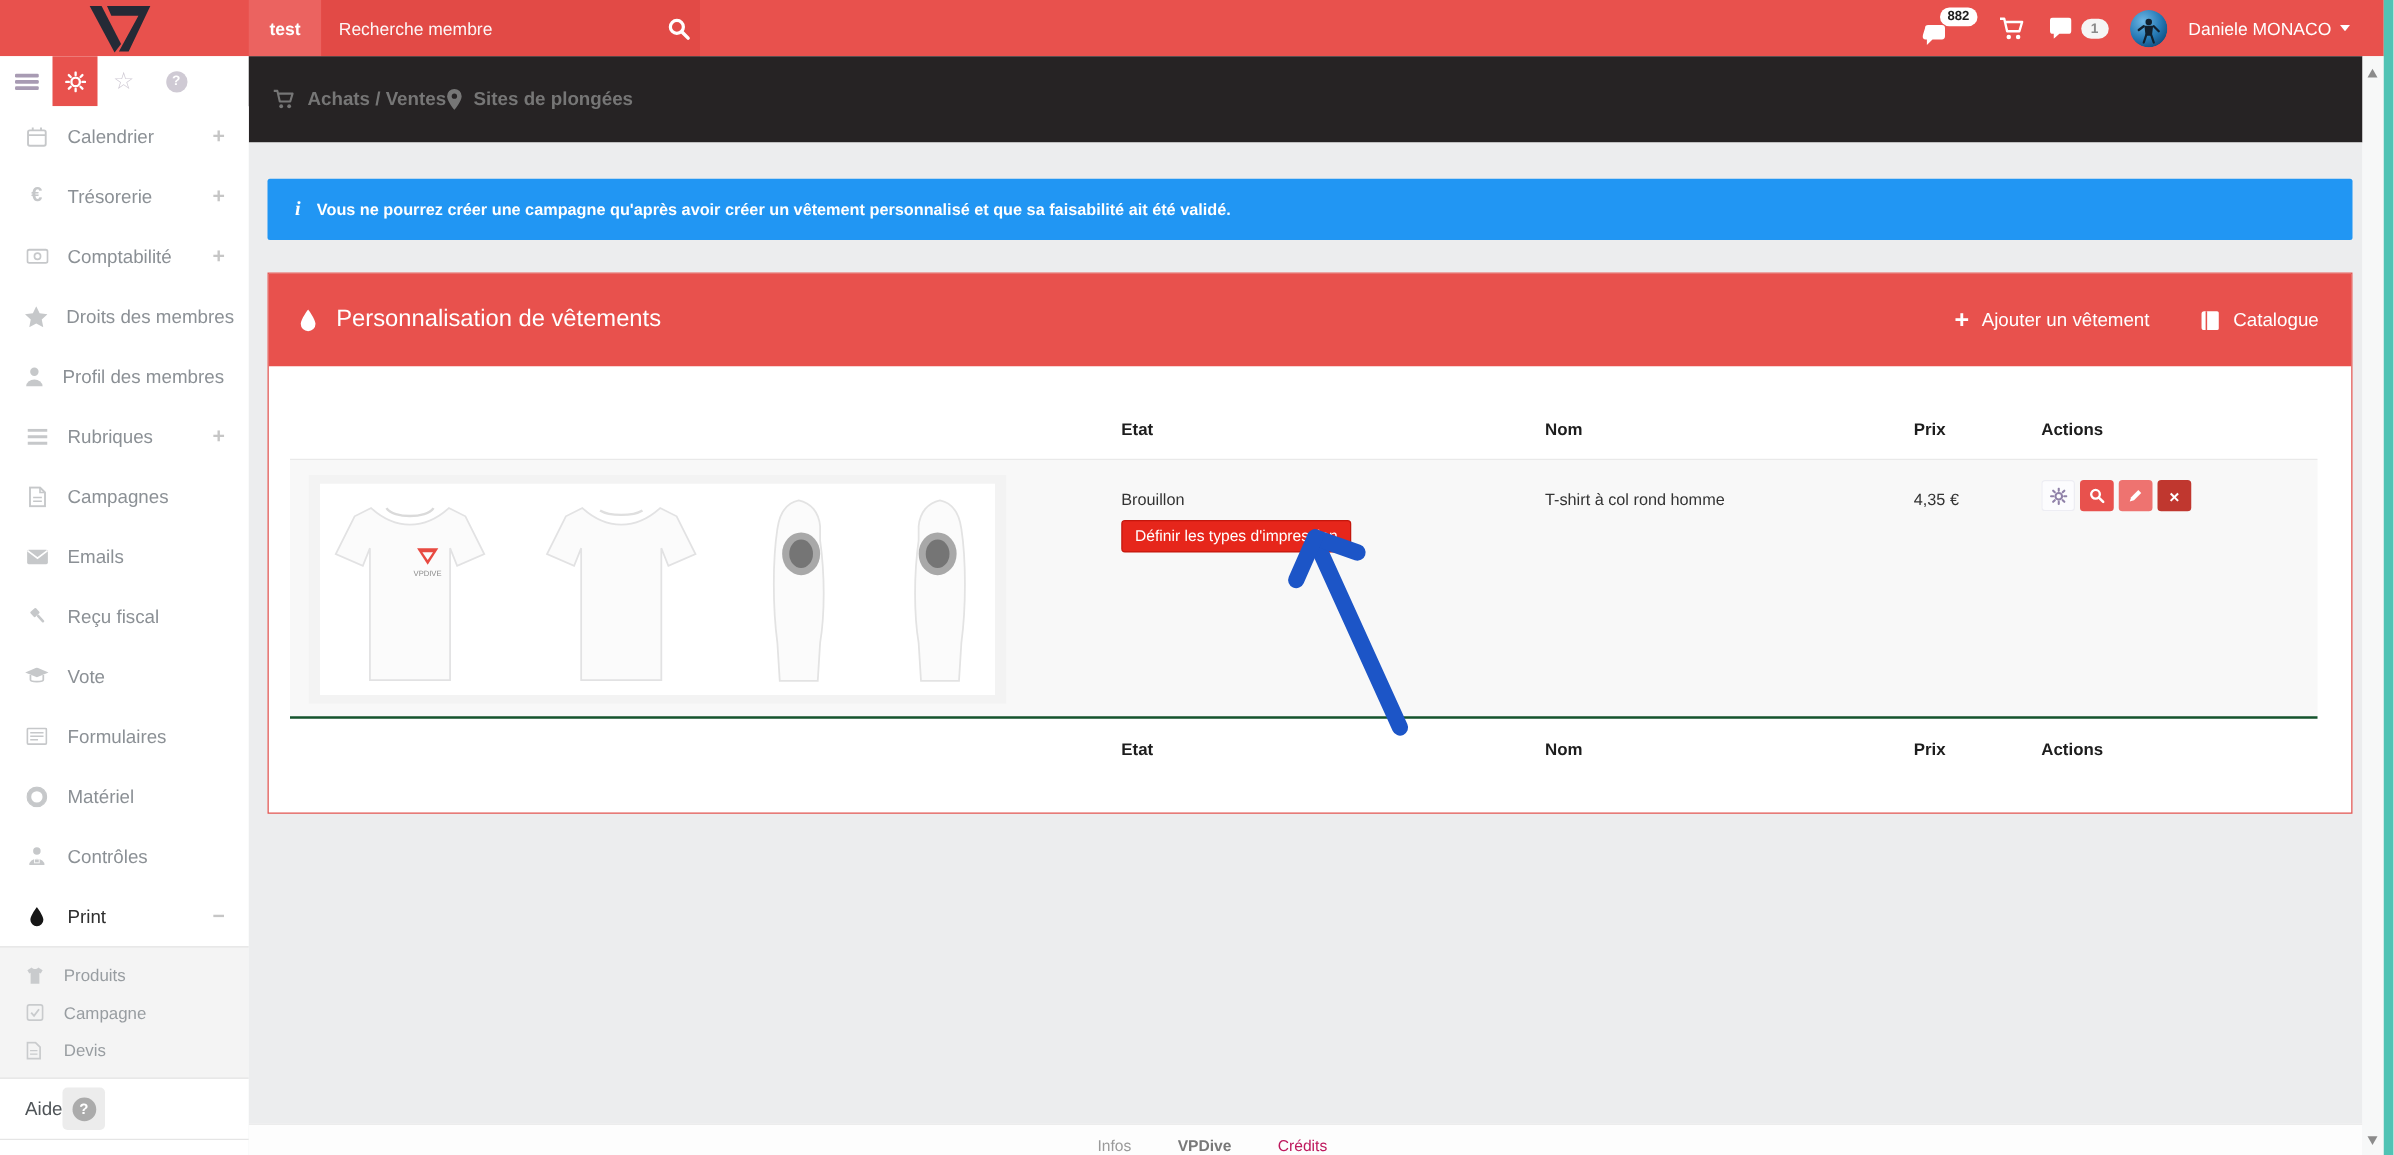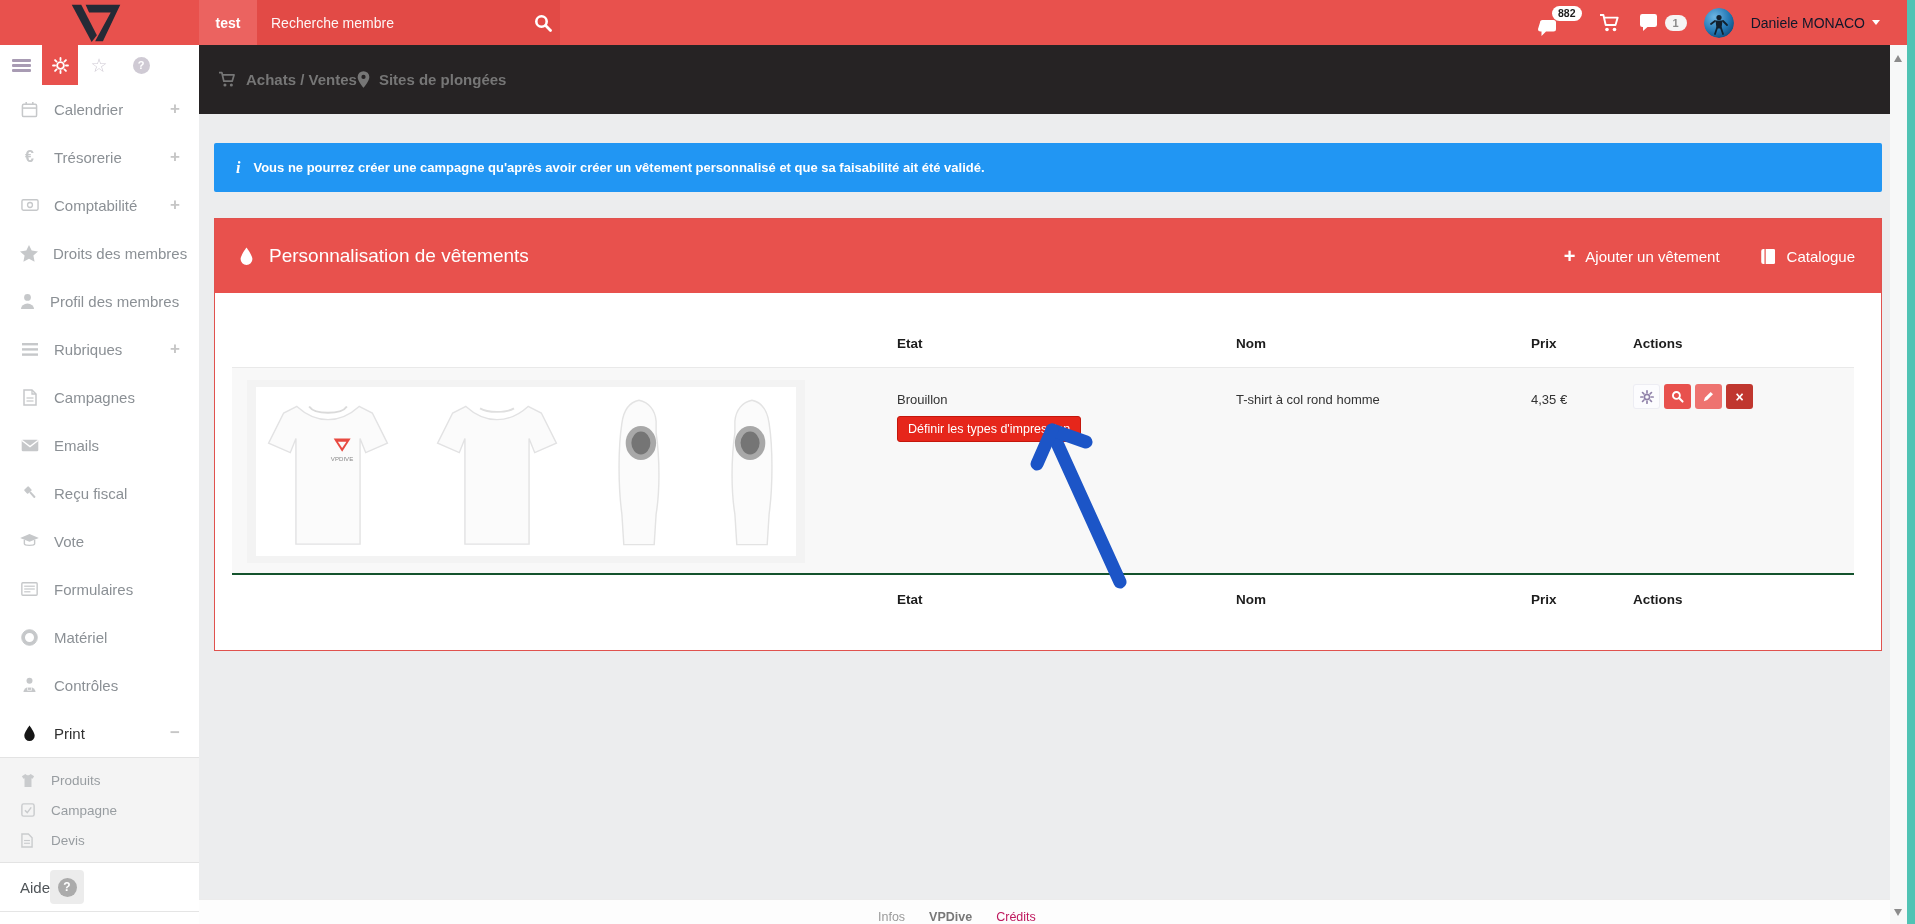--- a/index.html
+++ b/index.html
@@ -19,21 +19,21 @@
   .searchbox input::placeholder{color:#fff;opacity:.95;}
   .search-btn{width:34px;height:45px;display:flex;align-items:center;justify-content:center;cursor:pointer;}
   .topbar-right{position:absolute;right:27px;top:0;height:45px;display:flex;align-items:center;gap:17px;}
   .notif{position:relative;width:44px;height:34px;cursor:pointer;}
   .notif .bubble{position:absolute;left:0;bottom:2px;}
   .badge882{position:absolute;right:0;top:0;background:#fff;color:#1d1d1d;font-size:10.5px;font-weight:bold;
             padding:1px 6px;border-radius:9px;line-height:13px;}
   .chatgrp{display:flex;align-items:center;gap:6px;cursor:pointer;}
   .pill1{background:#f5f5f5;color:#8a8a8a;font-size:11px;font-weight:bold;padding:1px 8px;border-radius:9px;line-height:14px;}
   .avatar{width:30px;height:30px;border-radius:50%;overflow:hidden;cursor:pointer;}
-  .userbox{display:flex;align-items:center;gap:7px;color:#0f172a;font-size:14px;cursor:pointer;}
+  .userbox{display:flex;align-items:center;gap:7px;color:#ffffff;font-size:14px;cursor:pointer;}
   .caret-down{width:0;height:0;border-left:4px solid transparent;border-right:4px solid transparent;border-top:5px solid #fff;}
 
   
   .teal-strip{position:absolute;right:0;top:0;width:8px;height:924px;background:#50c3b4;}
   .scrollbar{position:absolute;left:1890px;top:45px;width:17px;height:879px;background:#f7f8f8;}
   .tri-up{position:absolute;left:4px;top:10px;width:0;height:0;border-left:4.5px solid transparent;
           border-right:4.5px solid transparent;border-bottom:7px solid #8b8b8b;cursor:pointer;}
   .tri-down{position:absolute;left:4px;bottom:8px;width:0;height:0;border-left:4.5px solid transparent;
           border-right:4.5px solid transparent;border-top:7px solid #8b8b8b;cursor:pointer;}
 
@@ -99,21 +99,21 @@
   .actions-cell{padding-top:16px;display:flex;gap:4px;}
   .abtn{width:27px;height:25px;border-radius:3px;display:flex;align-items:center;justify-content:center;cursor:pointer;}
   .abtn.settings{background:#fcfcfe;box-shadow:inset 0 0 0 1px #ededf3;}
   .abtn.view{background:#e8514d;}
   .abtn.edit{background:#ee7370;}
   .abtn.del{background:#c0372f;color:#fff;font-size:14px;font-weight:bold;}
 
   .arrow-layer{position:absolute;left:0;top:0;width:1691px;height:810px;pointer-events:none;}
 
   .footer-strip{position:absolute;left:0;bottom:0;width:1691px;height:24px;background:#fdfdfd;border-top:1px solid #ececec;}
-  .footer-links{position:absolute;left:679px;top:10px;display:flex;gap:24px;font-size:12.5px;white-space:nowrap;}
+  .footer-links{position:absolute;left:679px;top:10px;display:flex;gap:37px;font-size:12.5px;white-space:nowrap;}
   .flink-gray{color:#9a9a9a;cursor:pointer;}
   .flink-dark{color:#787878;font-weight:bold;cursor:pointer;}
   .flink-red{color:#be185d;cursor:pointer;}
 </style>
 </head>
 <body>
 
 <div class="screen">
 
   <div class="topbar">

